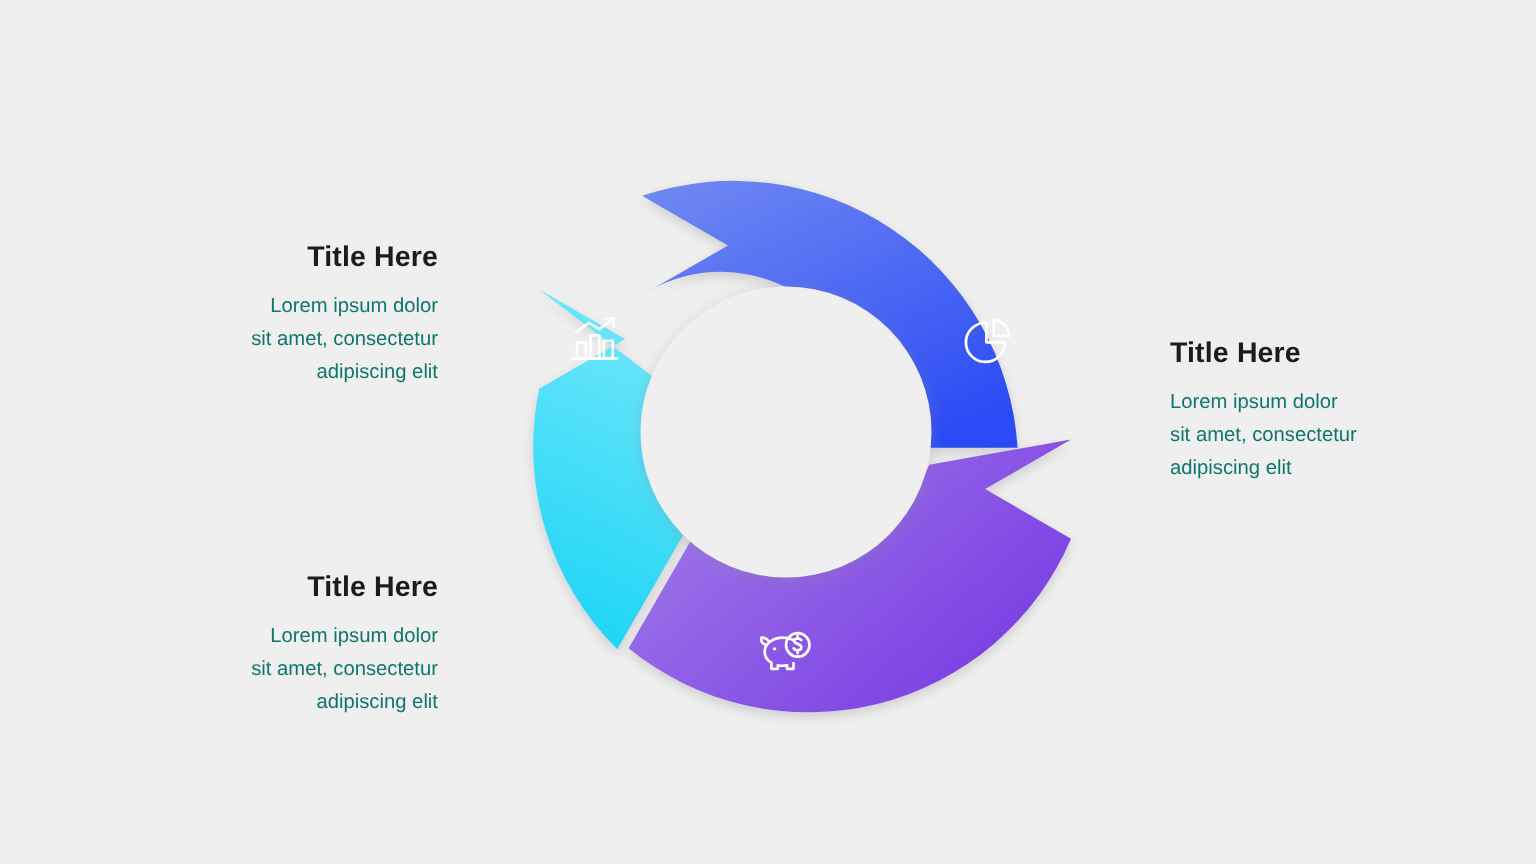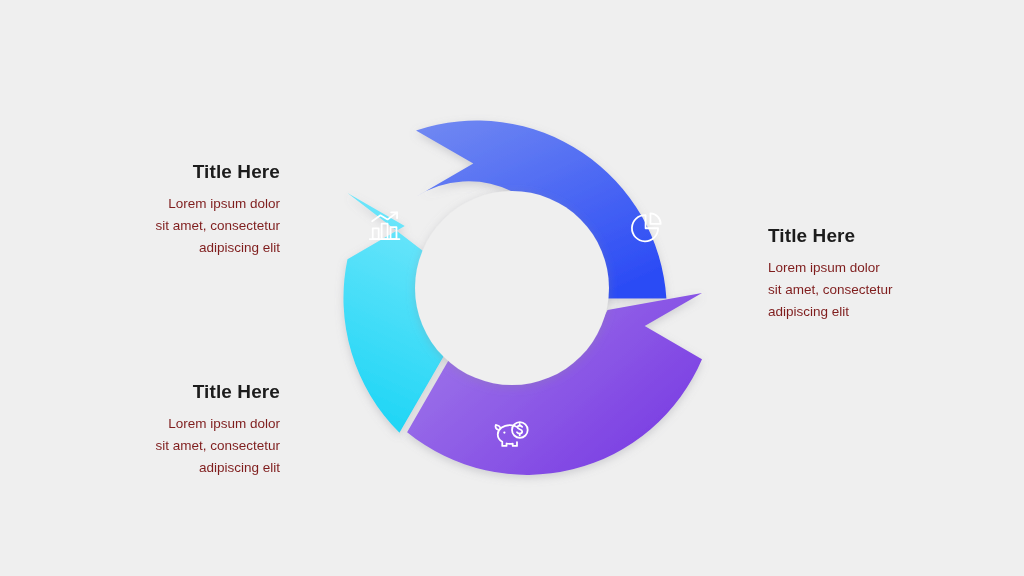--- a/index.html
+++ b/index.html
@@ -9,42 +9,42 @@
   body {
     width: 1024px;
     height: 576px;
     background: #efefef;
     font-family: "Liberation Sans", sans-serif;
     overflow: hidden;
     position: relative;
   }
   #slide {
     position: absolute;
-    left: 0;
+    left: 12px;
     top: 0;
     width: 904px;
     height: 576px;
     background: #efefef;
   }
 
   
   .text-block {
     position: absolute;
   }
   .block-title {
     font-size: 19px;
     font-weight: bold;
     color: #1c1c1c;
     letter-spacing: 0.1px;
     margin: 0 0 10px 0;
     line-height: 1.1;
   }
   .block-body {
     font-size: 13.5px;
-    color: #7f1d1d;
+    color: #0f766e;
     line-height: 1.62;
     margin: 0;
     white-space: pre-line;
   }
 
   .align-right { text-align: right; }
   .align-left  { text-align: left; }
 
   #block-left-top {
     left: 100px;

